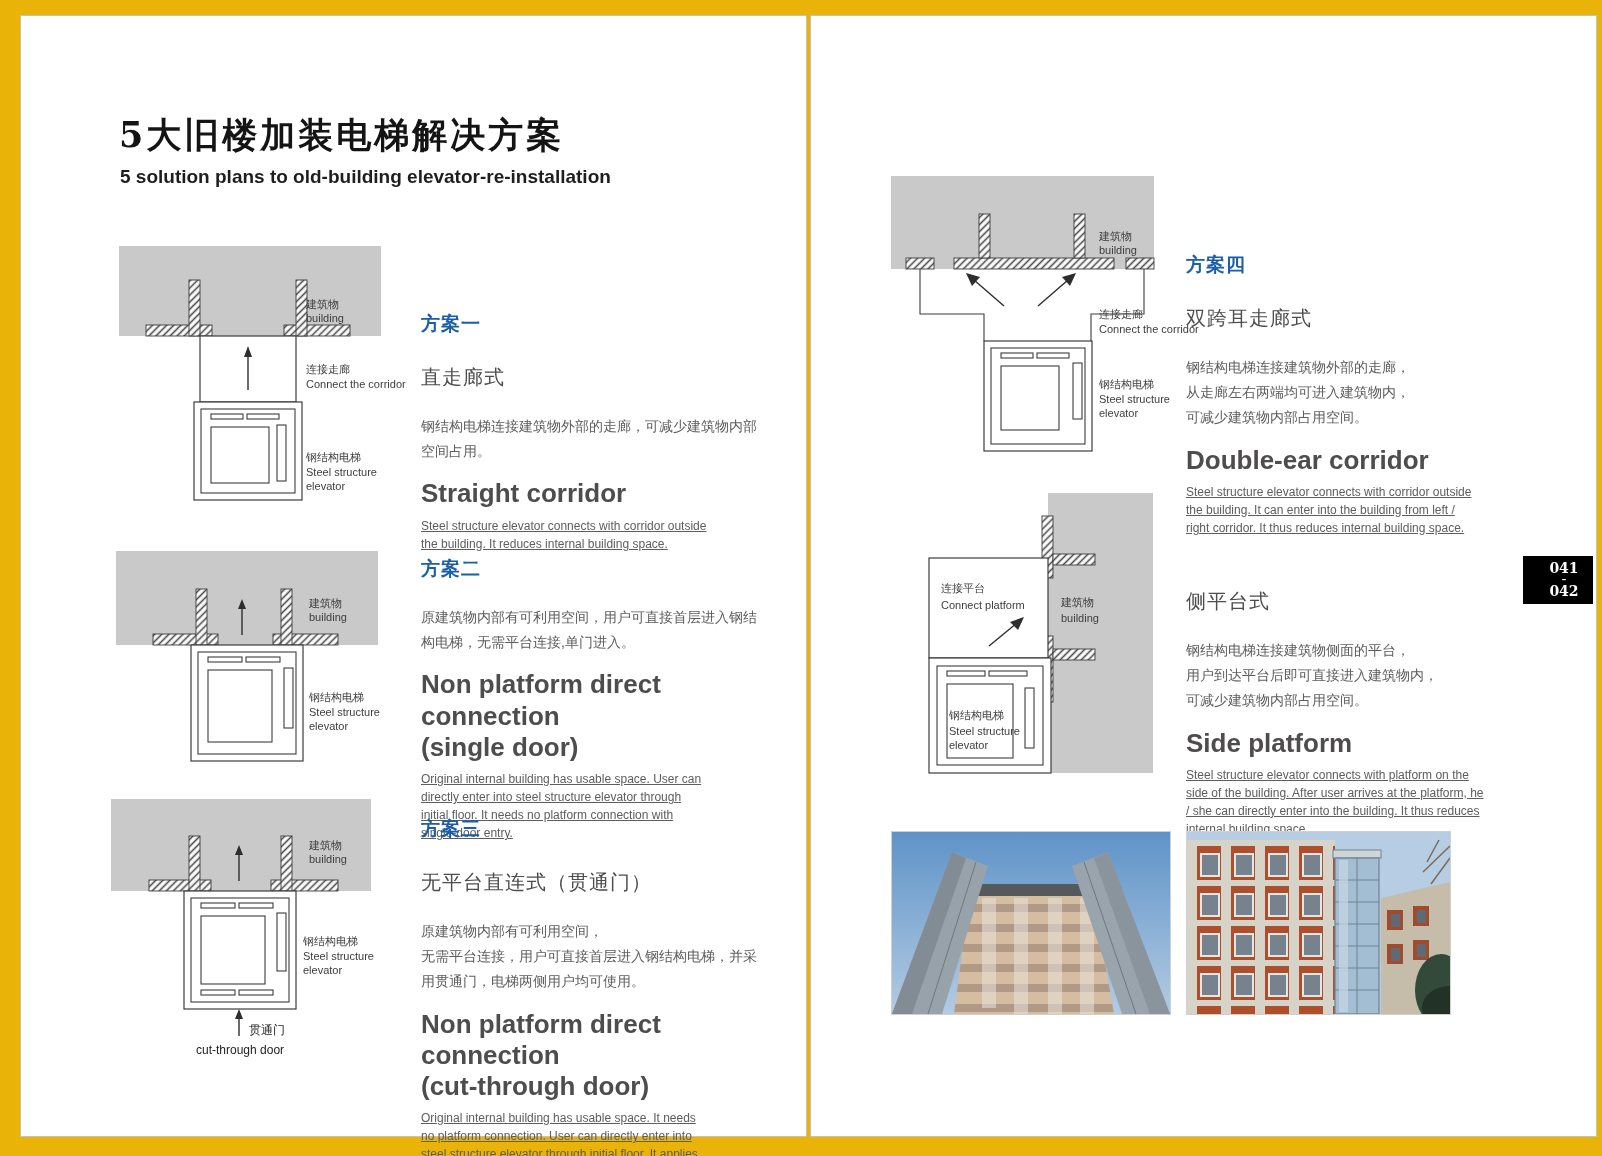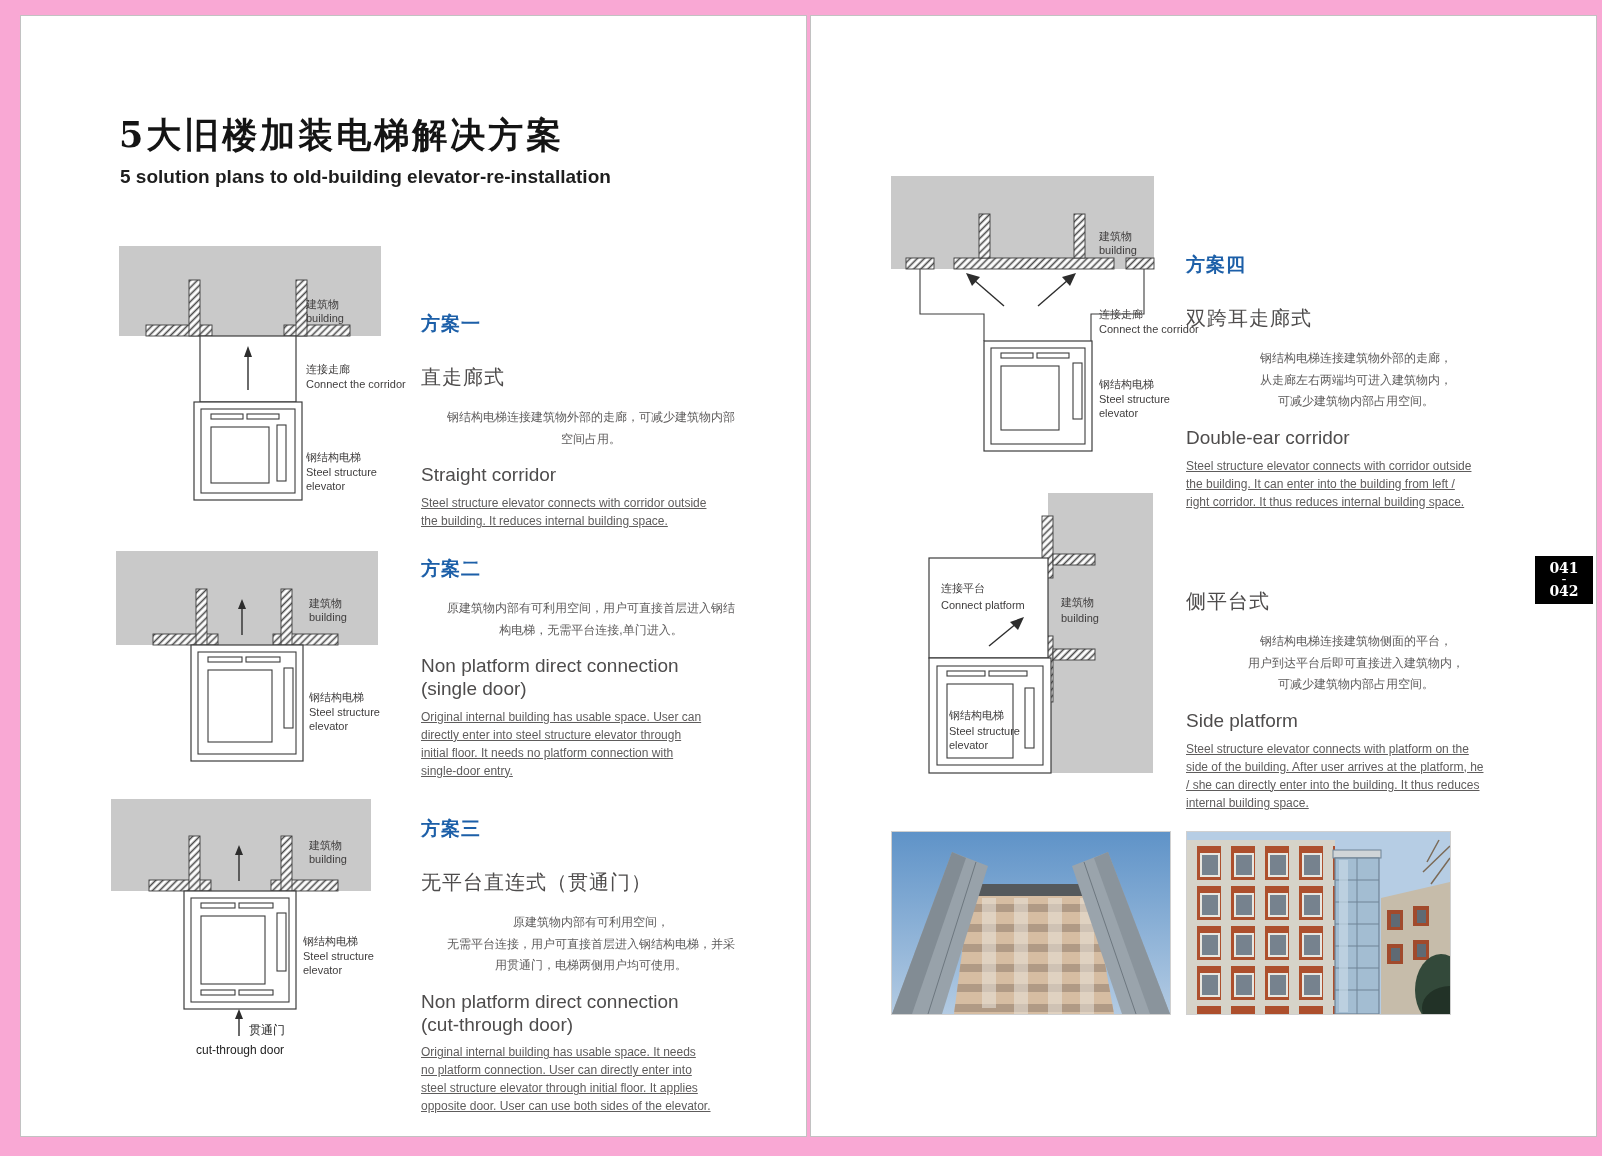--- a/index.html
+++ b/index.html
@@ -1,44 +1,44 @@
 <!DOCTYPE html>
 <html style="--accent: #1c5fa8; --bgray: #c9c9c9; --badge: #000000;"><head>
 <meta charset="utf-8">
 <style>
   html,body{margin:0;padding:0;background:#fff;font-family:"Liberation Sans",sans-serif;}
-  .canvas{position:relative;width:1602px;height:1156px;background:#f9a8d4;overflow:hidden;}
+  .canvas{position:relative;width:1602px;height:1156px;background:#eab308;overflow:hidden;}
   .page{position:absolute;top:15px;height:1122px;background:#fff;border:1px solid #c2c2c2;box-sizing:border-box;}
   .page-left{left:20px;width:787px;}
   .page-right{left:810px;width:787px;}
 
   .doc-title{position:absolute;left:98px;top:96px;font-family:"DejaVu Serif",serif;font-weight:bold;font-size:35px;letter-spacing:3px;color:#141414;white-space:nowrap;}
   .doc-subtitle{position:absolute;left:99px;top:150px;font-weight:bold;font-size:19px;color:#1e1e1e;white-space:nowrap;}
 
   .ptext{position:absolute;width:340px;}
   .pnum{font-size:19px;font-weight:bold;color:var(--accent,#1c5fa8);letter-spacing:1px;}
   .ptzh{margin-top:27px;font-size:20px;color:#4e4c4c;letter-spacing:1px;}
-  .pdzh{margin-top:16px;font-size:12px;line-height:1.8;color:#5e5c5c;white-space:pre-line;text-align:center;}
-  .pten{margin-top:14px;font-size:19px;color:#4e4c4c;white-space:pre-line;line-height:1.2;}
+  .pdzh{margin-top:23px;font-size:14px;line-height:1.8;color:#5e5c5c;white-space:pre-line;}
+  .pten{margin-top:14px;font-size:26px;color:#4e4c4c;white-space:pre-line;line-height:1.2;font-weight:bold;}
   .pden{margin-top:7px;font-size:12px;line-height:1.5;color:#5e5c5c;white-space:pre-line;text-decoration:underline;}
 
   .diag{position:absolute;}
   .bfill{fill:var(--bgray,#c9c9c9);}
   .ln{stroke:#3c3c3c;fill:none;stroke-width:1.1;}
   .lnF{stroke:#3c3c3c;fill:#ffffff;stroke-width:1.2;}
   .hatch{fill:url(#hatchp);stroke:#3c3c3c;stroke-width:0.9;}
   .arrowline{stroke:#2d2d2d;stroke-width:1.4;}
   .ah{fill:#2d2d2d;}
   .dlabel{font-size:11px;fill:#3f3d3d;font-family:"Liberation Sans",sans-serif;}
   .dlabel-dark{font-size:12px;fill:#222;font-family:"Liberation Sans",sans-serif;}
 
   .photo{position:absolute;border:1px solid #d0d0d0;box-sizing:content-box;}
 
   .badge{position:absolute;right:3px;top:540px;width:58px;height:48px;background:var(--badge,#000);color:#fff;
-         font-family:"DejaVu Serif",serif;font-weight:bold;text-align:center;}
+         font-family:"DejaVu Serif",serif;font-weight:bold;text-align:center;padding-left:12px;}
   .badge .t{font-size:14px;line-height:16px;margin-top:4px;}
   .badge .s{font-size:9px;line-height:7px;}
   .badge .b{font-size:14px;line-height:16px;}
 </style>
 </head>
 <body>
 
 <div class="canvas">
 
   <svg width="0" height="0" style="position:absolute">

